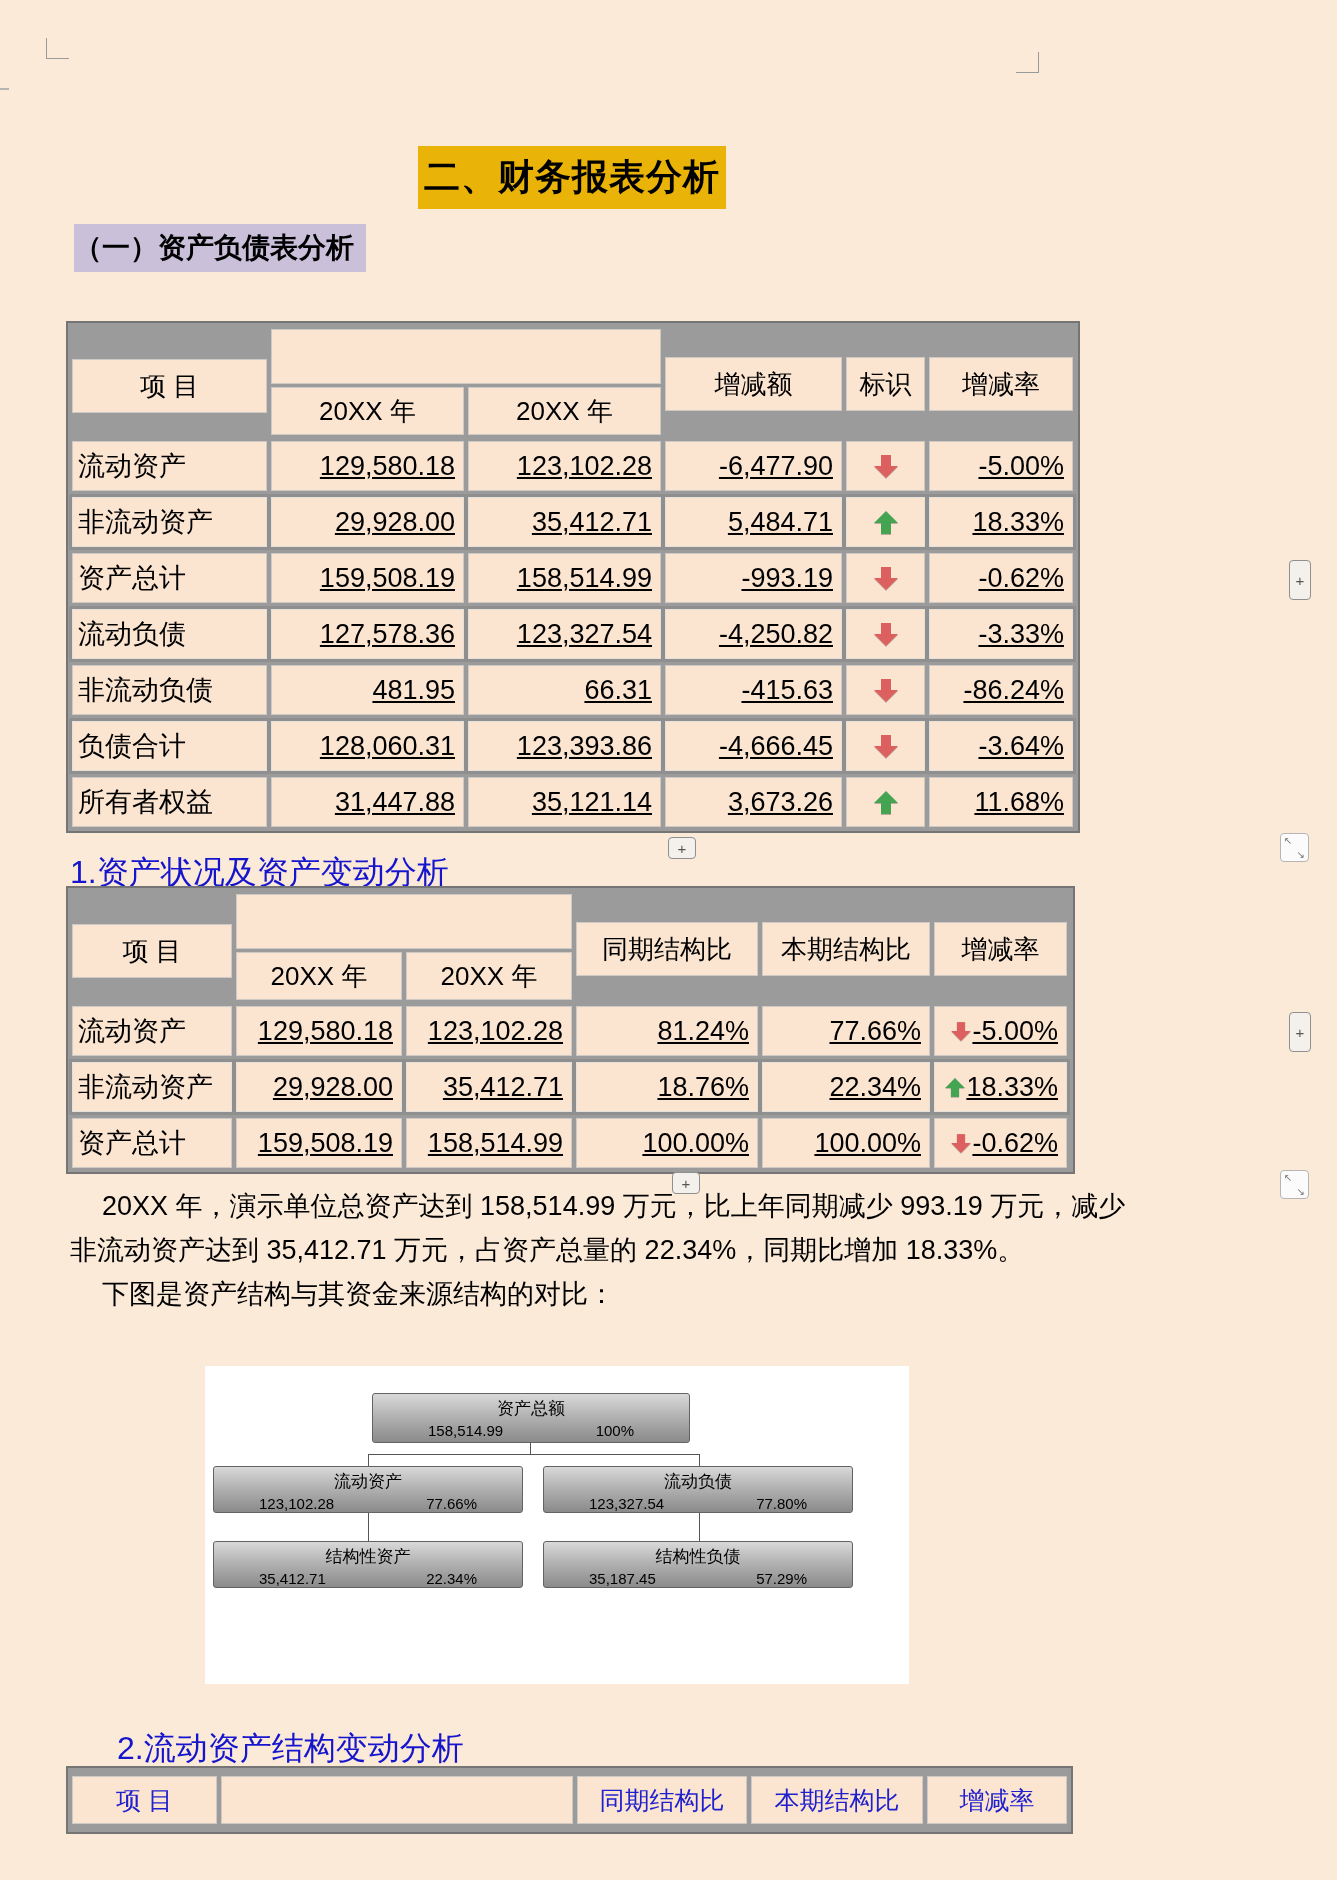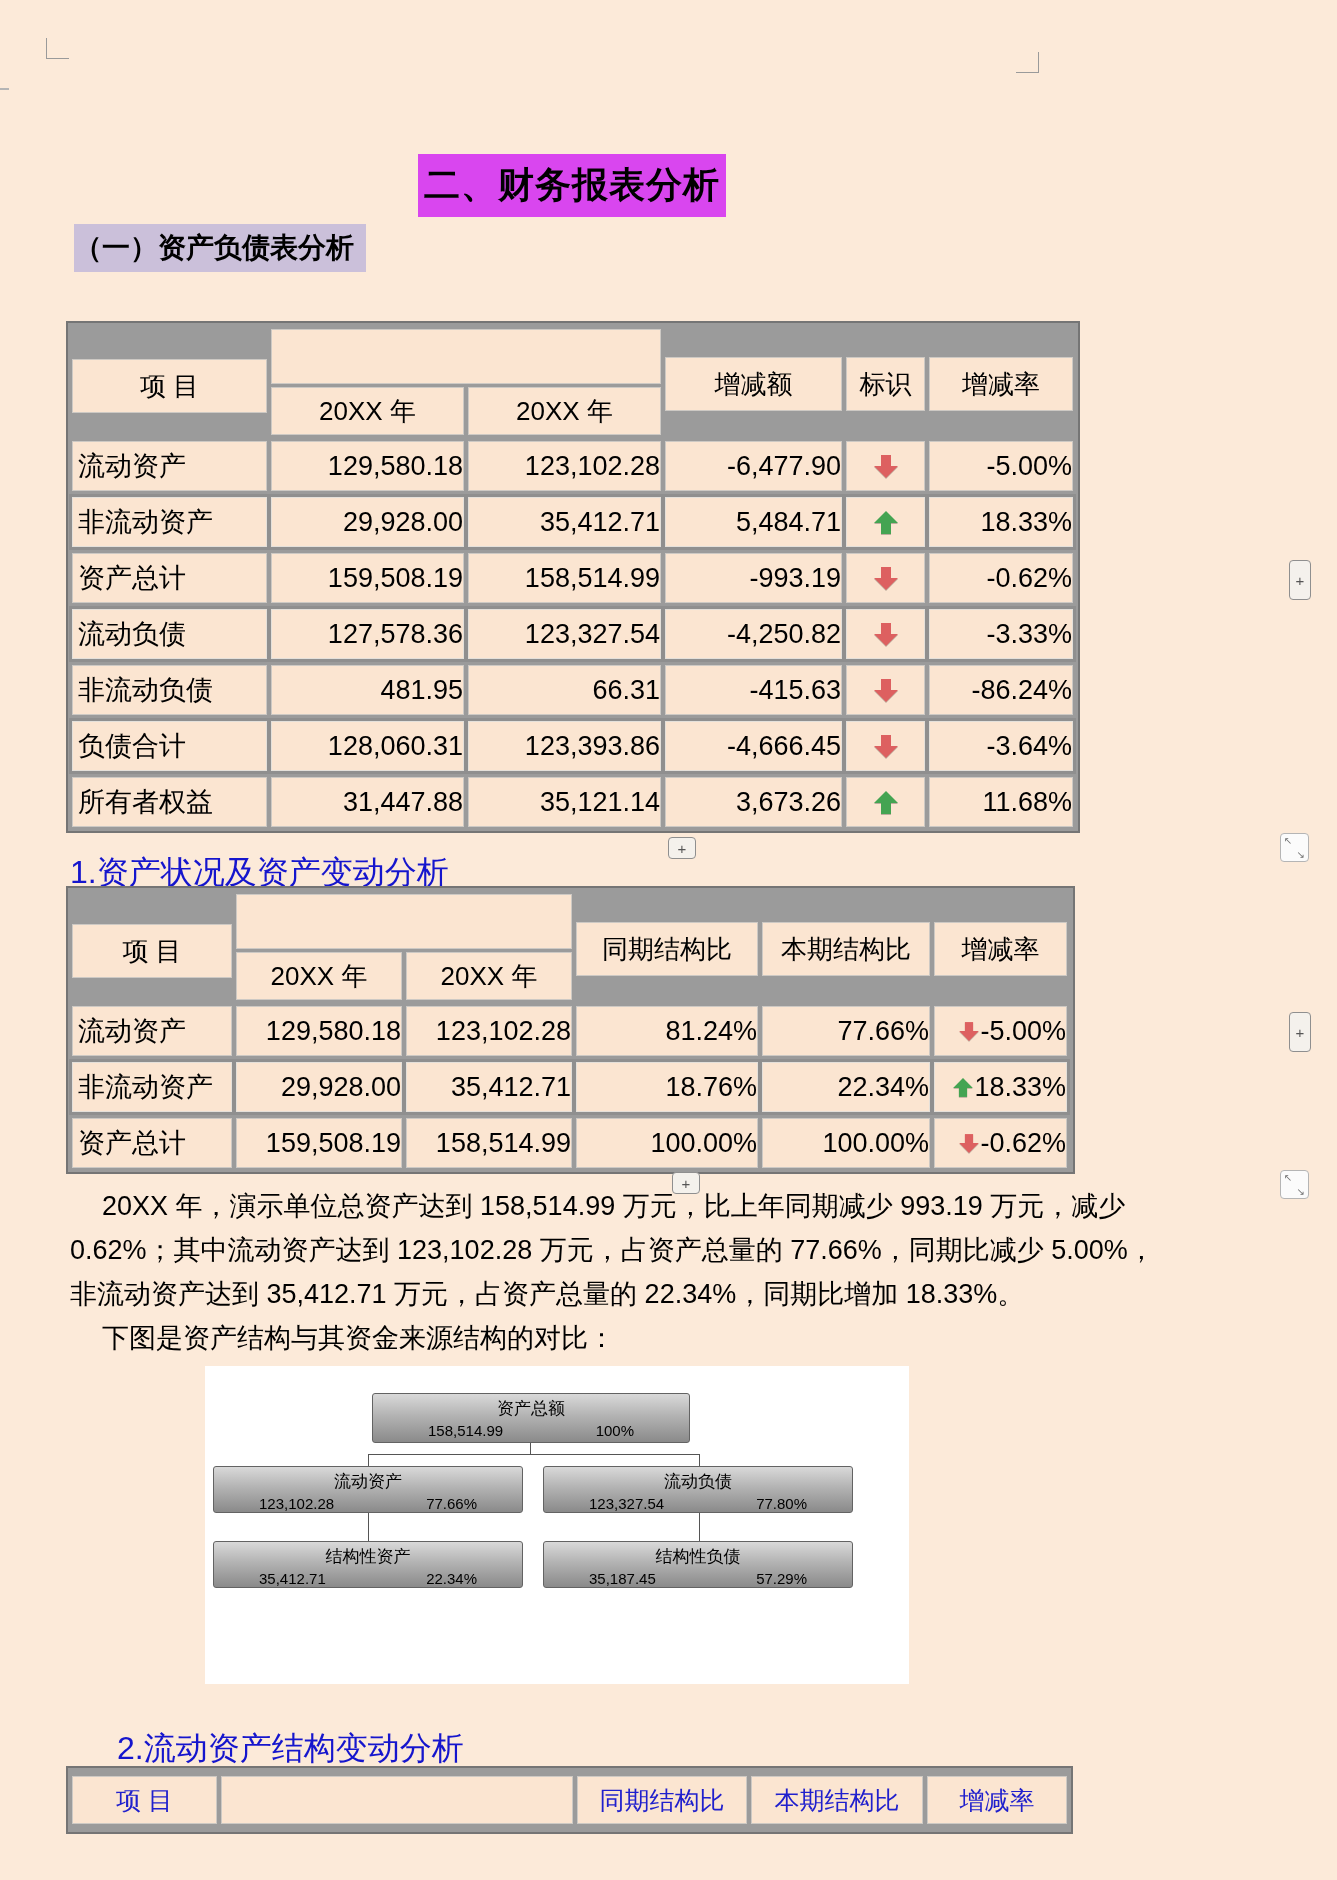--- a/index.html
+++ b/index.html
@@ -10,41 +10,41 @@
   }
   .abs { position:absolute; }
 
   
   .mark { position:absolute; width:22px; height:20px; }
   .mark.tl { left:46px; top:38px; border-left:1px solid #9a9a9a; border-bottom:1px solid #9a9a9a; }
   .mark.tr { left:1016px; top:52px; border-right:1px solid #9a9a9a; border-bottom:1px solid #9a9a9a; }
   .mark.dash { left:0; top:88px; width:9px; height:2px; background:#b5b5b5; border:none; }
 
   
-  .doc-title { left:418px; top:154px; background:#d946ef; font-size:36px; font-weight:bold;
+  .doc-title { left:418px; top:146px; background:#eab308; font-size:36px; font-weight:bold;
                padding:7px 6px; letter-spacing:1px; }
   .section-h { left:74px; top:224px; background:#cbc0da; font-size:28px; font-weight:bold;
                padding:5px 12px 5px 0; }
   .sub-h { color:#1515cd; font-size:32px; font-weight:normal; }
   .sub1 { left:70px; top:851px; }
   .sub2 { left:70px; top:1727px;margin-left:47px; }
 
   
   .tbl { position:absolute; background:#9b9b9b; border:2px solid #757575; padding:4px; box-sizing:border-box; }
   .grid { display:grid; column-gap:4px; }
   .t1 .grid { grid-template-columns:195px 193px 193px 177px 79px 144px; }
   .t2 .grid { grid-template-columns:160px 166px 166px 182px 168px 133px; }
   .thead { grid-template-rows:60px 48px; }
   .tbody { margin-top:6px; row-gap:6px; }
   .t1 .tbody { grid-auto-rows:50px; }
   .t2 .tbody { grid-auto-rows:50px; }
   .c { background:#fbe5d1; border:1px solid #cdc9c4; display:flex; align-items:center;
        font-size:27px; box-sizing:border-box; overflow:hidden; white-space:nowrap; }
   .c.txt { padding-left:5px; }
-  .c.num { justify-content:flex-end; padding-right:0; }
+  .c.num { justify-content:flex-end; padding-right:8px;text-decoration:underline; }
   .c.ctr { justify-content:center; }
   .hmid  { grid-row:1/3; margin:32px 0 22px; font-size:26px; }
   .hfull { grid-row:1/3; margin:30px 0 24px; font-size:26px; }
   .hblank{ grid-column:2/4; grid-row:1; margin:2px 0 3px; }
   .yr { grid-row:2; font-size:26px; }
   .heavy { outline:3px solid #8f8f8f; border-color:#e4e0da; }
 
   
   .arrow { display:inline-block; position:relative; width:24px; height:27px; flex:0 0 24px;
            filter:drop-shadow(0 1px 0 rgba(0,0,0,0.25)); }
@@ -232,21 +232,20 @@
 
 <div class="plusbtn" style="left:1289px; top:1012px; width:20px; height:38px;">+</div>
 <div class="plusbtn" style="left:672px; top:1172px; width:26px; height:20px;">+</div>
 <div class="resizebtn" style="left:1280px; top:1170px;">
   <span class="nw">↖</span>
   <span class="se">↘</span>
 </div>
 
 <div class="abs para">
   <div class="ln indent">20XX 年，演示单位总资产达到 158,514.99 万元，比上年同期减少 993.19 万元，减少</div>
-  <div class="ln">0.62%；其中流动资产达到 123,102.28 万元，占资产总量的 77.66%，同期比减少 5.00%，</div>
   <div class="ln">非流动资产达到 35,412.71 万元，占资产总量的 22.34%，同期比增加 18.33%。</div>
   <div class="ln indent">下图是资产结构与其资金来源结构的对比：</div>
 </div>
 
 <div class="abs panel">
   <div class="node n-total">
     <div class="nt">资产总额</div>
     <div class="nv">
       <span>158,514.99</span>
       <span>100%</span>

